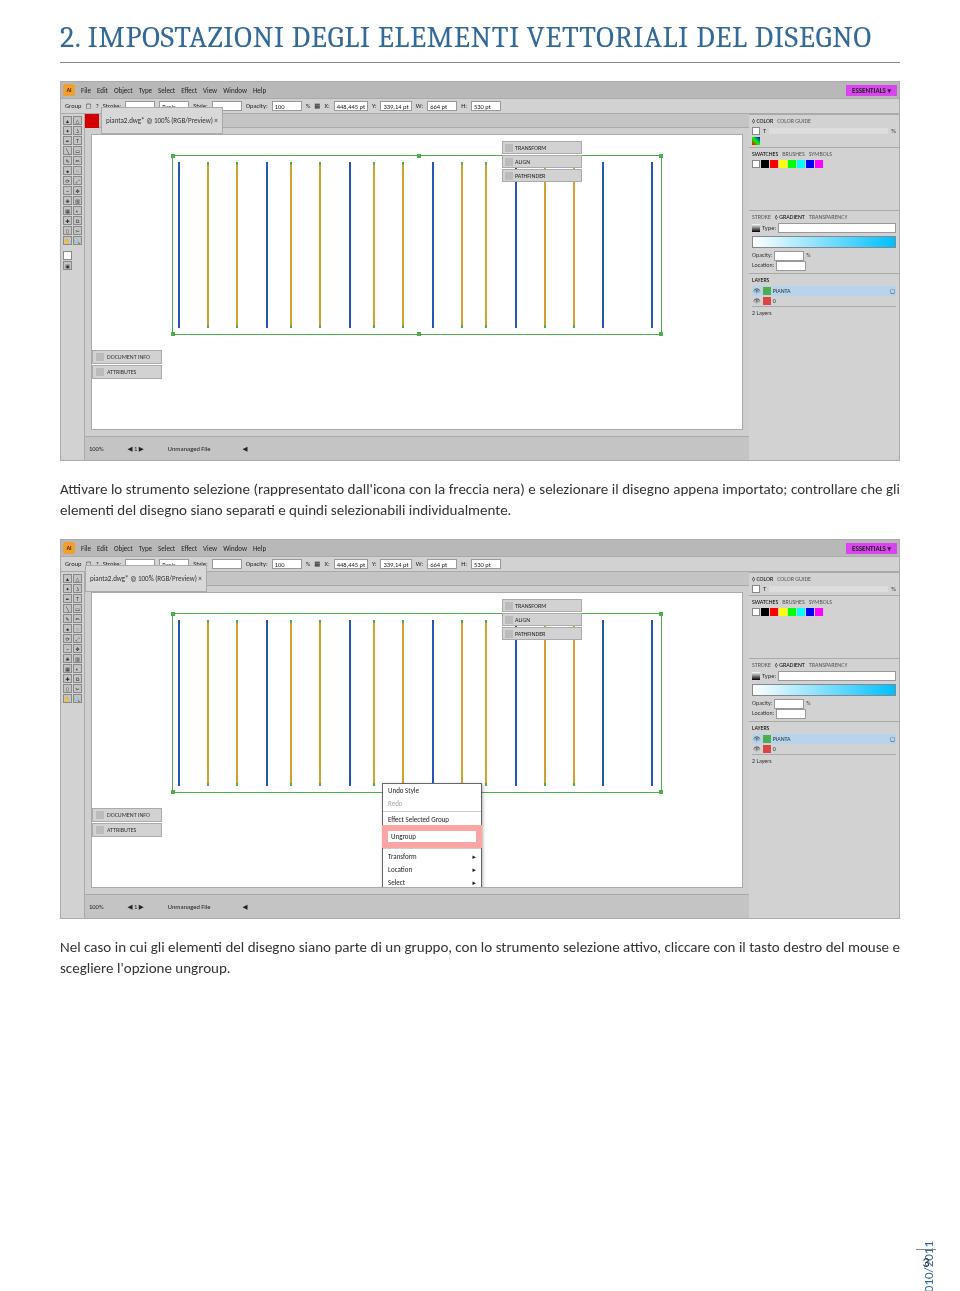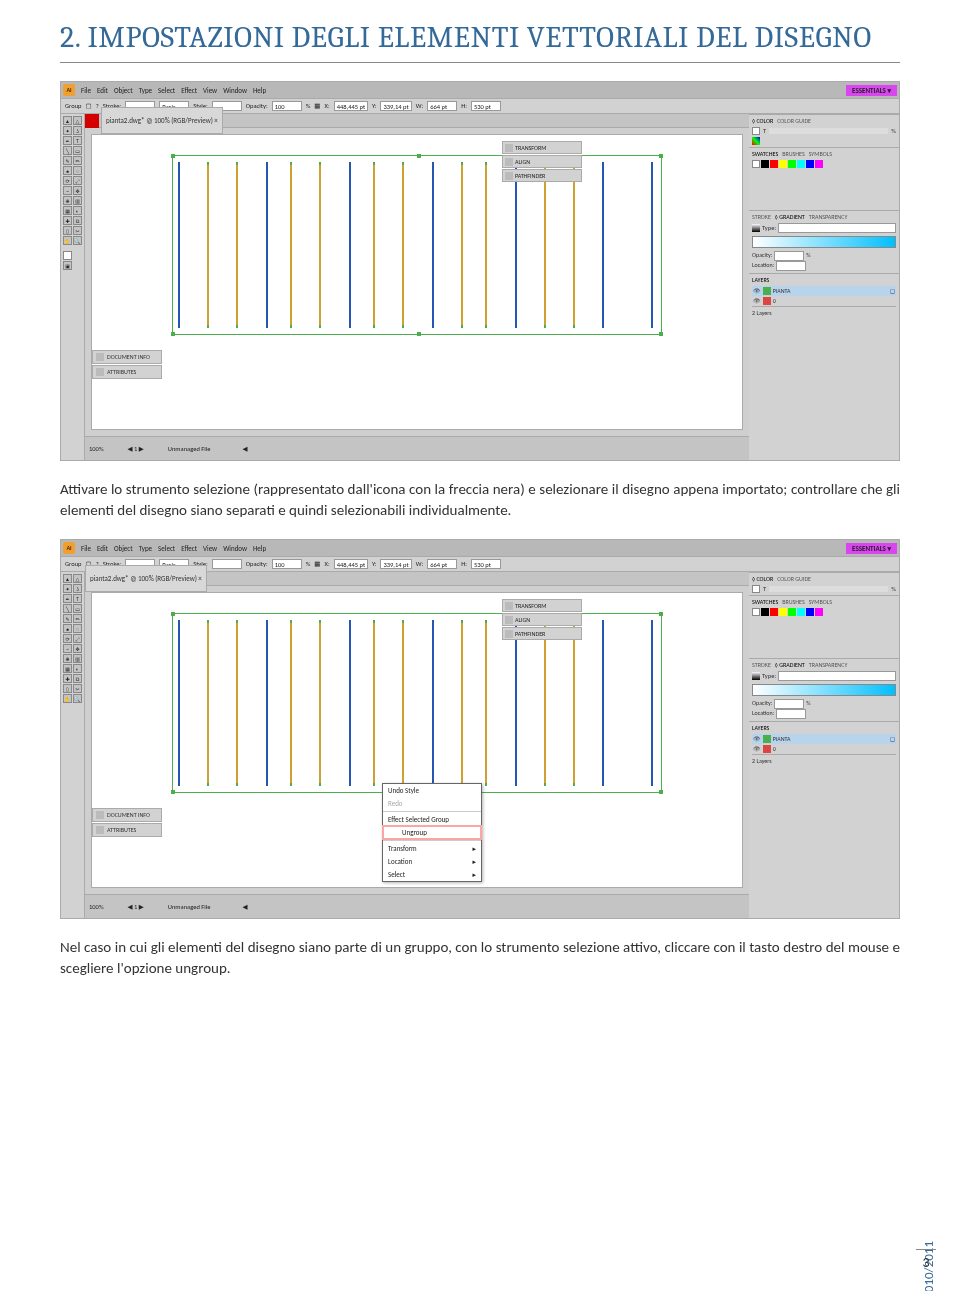--- a/index.html
+++ b/index.html
@@ -37,21 +37,21 @@
   .layer-row { display:flex; align-items:center; gap:2px; font-size:6px; padding:1px; }
   .swatch { width:8px; height:8px; }
   .status { height:24px; background:#c4c4c4; font-size:6.5px; display:flex; align-items:center; gap:24px; padding:0 4px; border-top:1px solid #aaa; color:#222; }
   .left-extra { position:absolute; left:0; bottom:50px; width:70px; font-size:6px; }
   .left-extra .pitem { background:#d2d2d2; border:1px solid #aaa; padding:2px 3px; margin-top:1px; display:flex; gap:3px; align-items:center; }
   .le-icon { width:8px; height:8px; background:#bbb; }
   .context-menu { position:absolute; background:#fff; border:1px solid #666; box-shadow:1px 1px 3px rgba(0,0,0,0.3); font-size:7px; width:100px; }
   .context-menu .mi { padding:2px 5px; color:#222; }
   .context-menu .disabled { color:#aaa; }
   .context-menu .sep { border-top:1px solid #ccc; margin:1px 0; }
-  .context-menu .highlight { border:2px solid #fca5a5; margin:-1px; padding:1px 18px; }
+  .context-menu .highlight { border:6px solid #fca5a5; margin:-1px; padding:1px 3px; }
   .para { font-size: 15px; line-height:1.4; text-align: justify; margin-bottom: 18px; }
   .page-footer-right { position:absolute; right:24px; bottom:50px; transform: rotate(-90deg); transform-origin: right bottom; font-size:13px; color:#346a99; }
   .page-num-box { position:absolute; right:24px; bottom:20px; border-top:1px solid #888; padding-top:4px; font-size:14px; color:#333; width:20px; text-align:center; }
   .gradient-strip { height:12px; background: linear-gradient(to right, #fff, #00bfff); border:1px solid #888; }
 </style>
 </head>
 <body>
 
 <h1 class="heading">2. IMPOSTAZIONI DEGLI ELEMENTI VETTORIALI DEL DISEGNO</h1>
 

